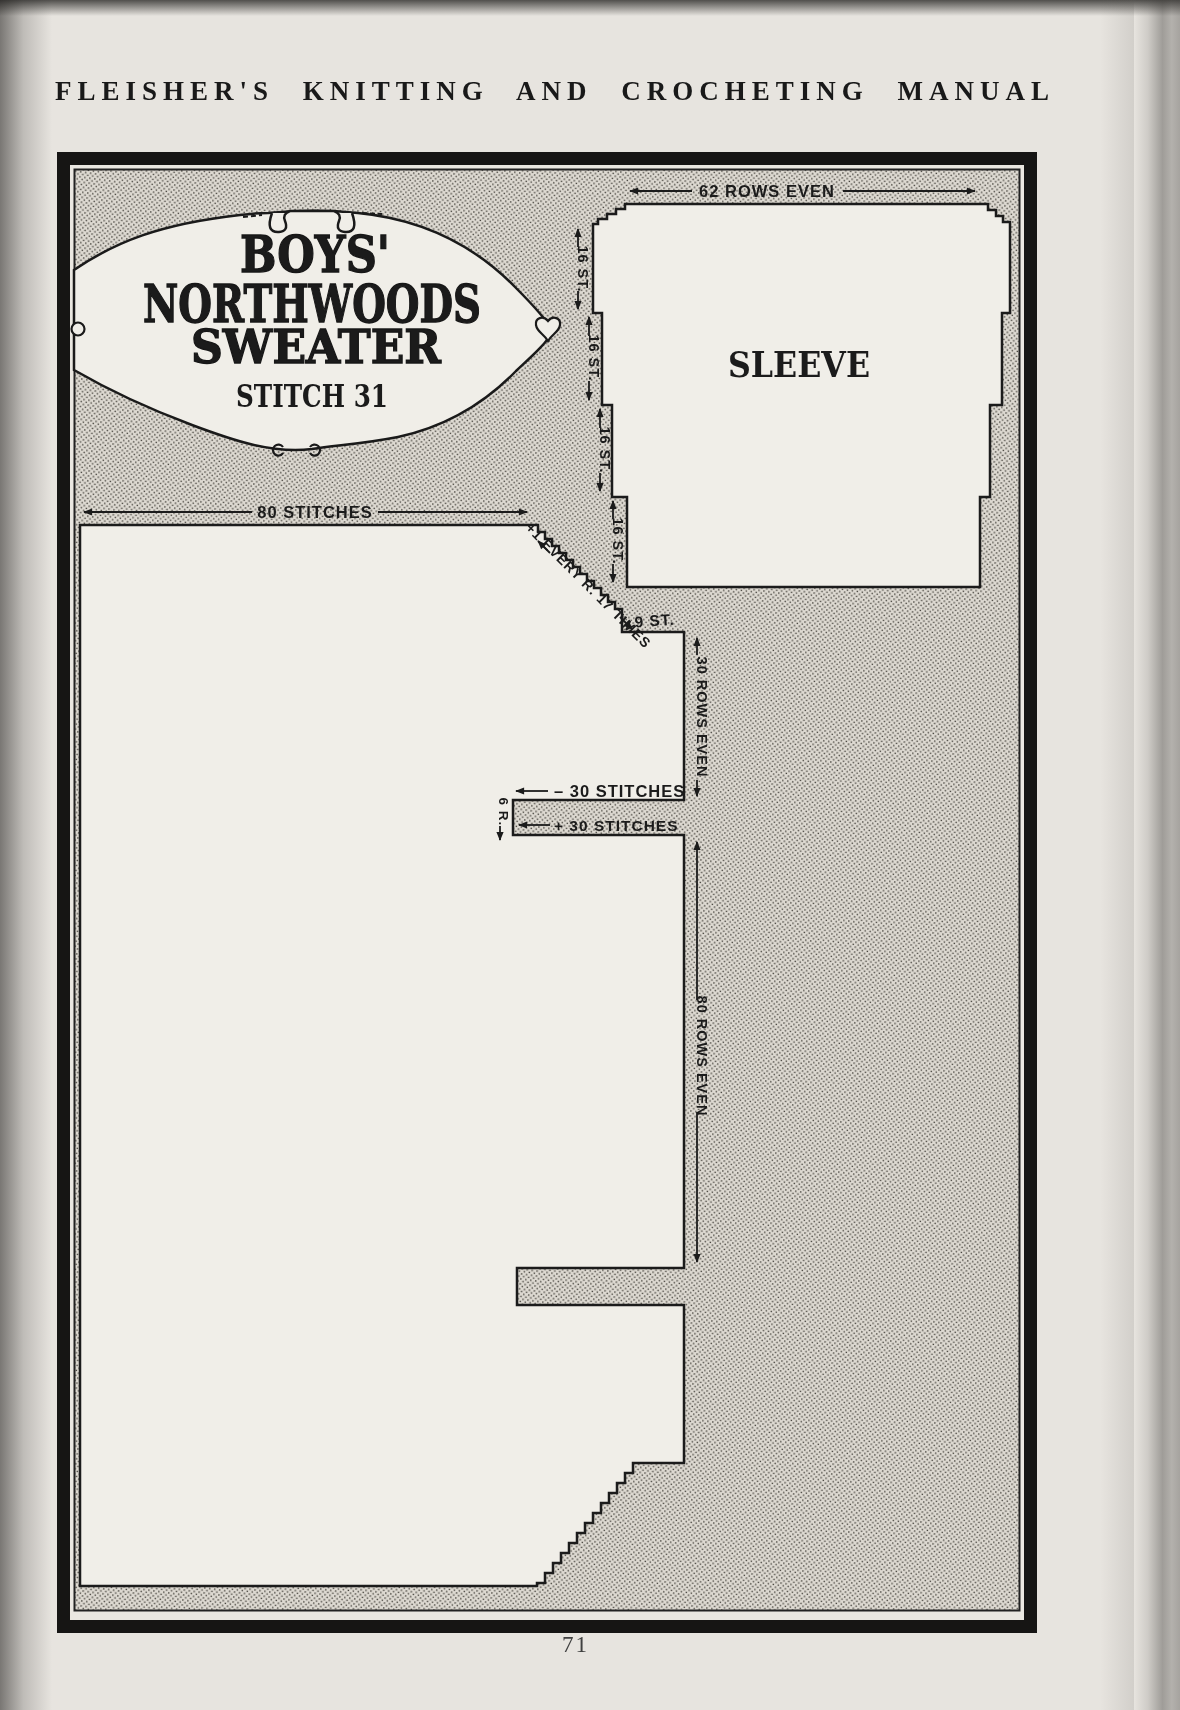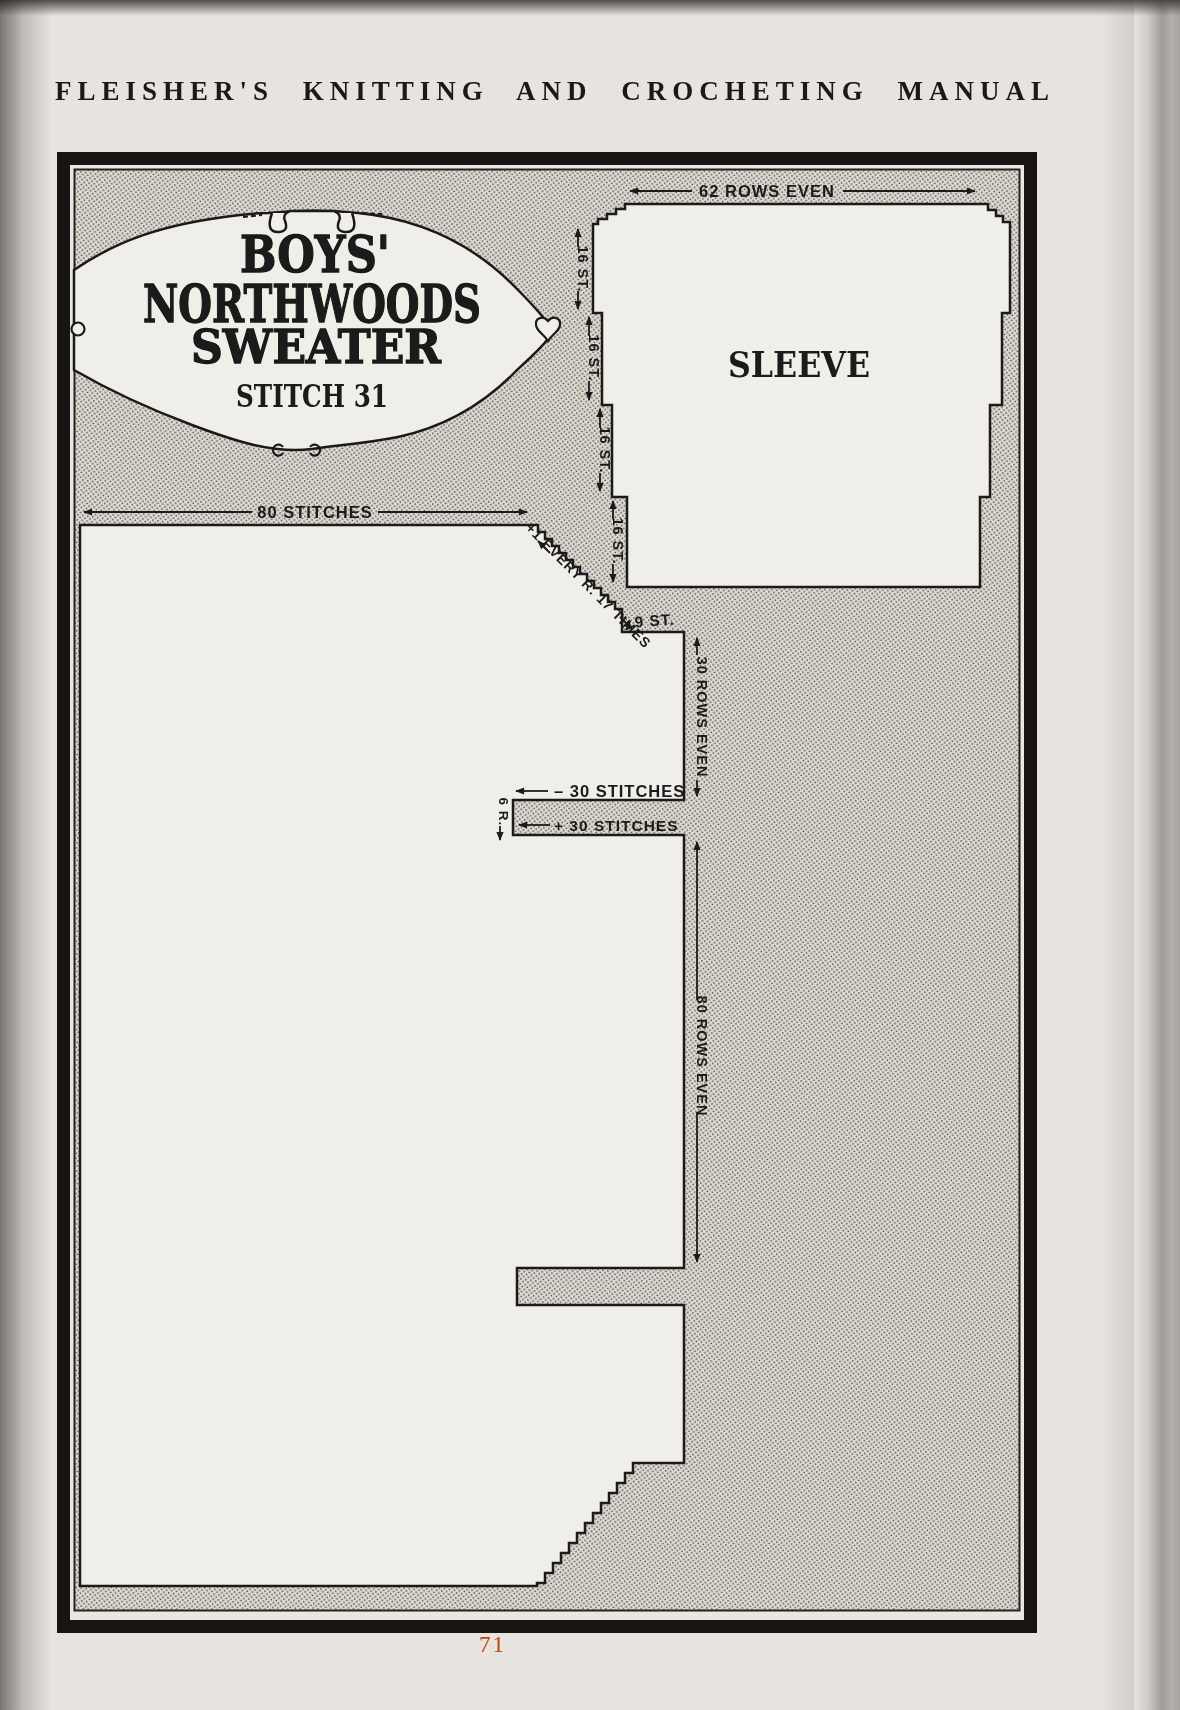--- a/index.html
+++ b/index.html
@@ -29,22 +29,22 @@
     position:absolute;top:0;right:46px;width:34px;height:100%;
     background:linear-gradient(to right,rgba(90,88,84,0),rgba(90,88,84,.15));
     pointer-events:none;
   }
   .running-head{
     position:absolute;left:55px;top:76px;width:900px;
     font-weight:bold;font-size:27px;letter-spacing:6px;word-spacing:16px;
     white-space:nowrap;color:#191919;
   }
   .folio{
-    position:absolute;left:479px;top:1632px;width:120px;
-    text-align:left;font-size:23px;letter-spacing:2px;color:#c2410c;
+    position:absolute;left:469px;top:1632px;width:120px;
+    text-align:right;font-size:23px;letter-spacing:2px;color:#404040;
   }
   svg text{fill:#1b1b1b;}
   .hand{font-family:"Liberation Sans",sans-serif;font-weight:bold;letter-spacing:1px;}
   .display{font-family:"DejaVu Serif","Liberation Serif",serif;font-weight:bold;}
 </style>
 </head>
 <body>
 
 <div class="page">
   <div class="gutter-shadow"></div>

